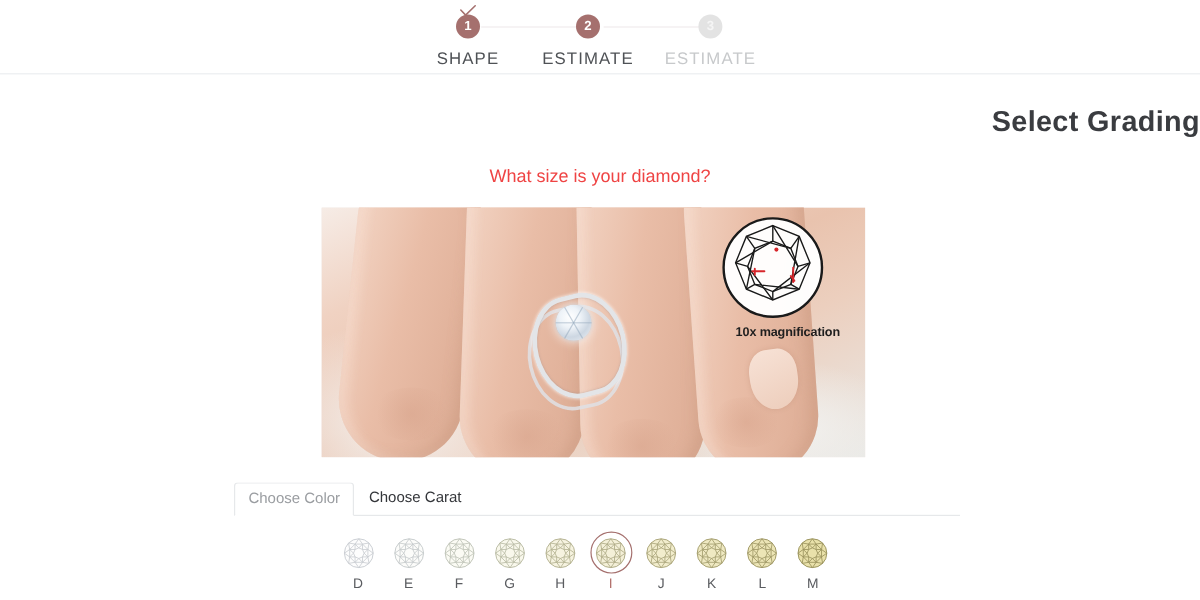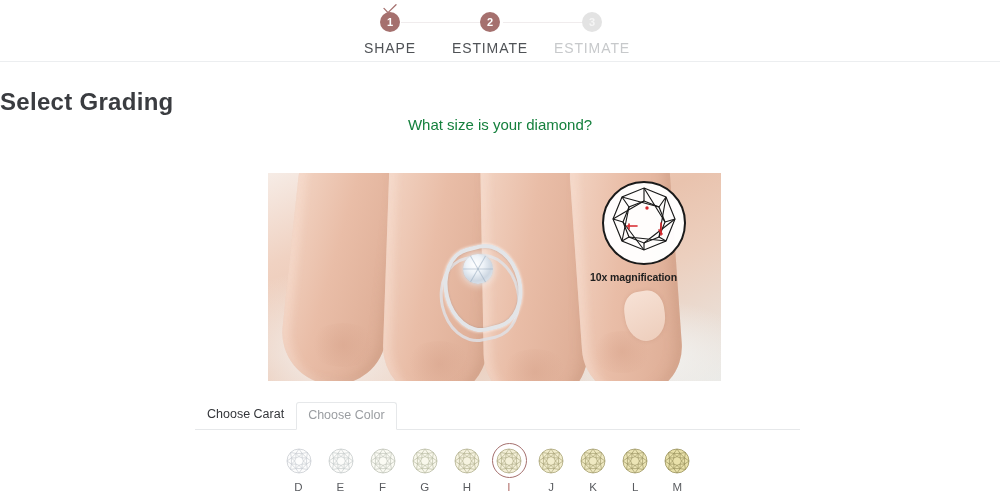--- a/index.html
+++ b/index.html
@@ -72,30 +72,31 @@
     top: 22px;
     height: 1px;
     background: #f0eced;
   }
   .line-1 { left: 46px;  width: 92px; }
   .line-2 { left: 148px; width: 92px; }
 
   
   .page-title {
     margin-top: 26px;
-    text-align: left;
+    text-align: right;
     font-size: 24px;
     font-weight: 700;
     letter-spacing: 0.3px;
     color: #3a3c40;
   }
   .page-subtitle {
+    margin-top: 23px;
     text-align: center;
     font-size: 15px;
-    color: #15803d;
+    color: #ef4444;
   }
 
   
   .hero {
     position: absolute;
     left: 268px; top: 173px;
     width: 453px; height: 208px;
     overflow: hidden;
     background: #efe7e2;
   }
@@ -189,21 +190,21 @@
     border: 2px solid #1a1a1a;
     border-radius: 50%;
     background: rgba(255,255,255,0.97);
     overflow: hidden;
   }
   .magnifier svg { display: block; }
   .mag-caption {
     position: absolute;
     left: 322px; top: 98px;
     width: 110px;
-    text-align: left;
+    text-align: right;
     font-size: 10.5px;
     font-weight: 700;
     color: #1e1e1e;
     letter-spacing: -0.1px;
   }
 
   
   .tabs-wrap {
     position: absolute;
     left: 195px; top: 403px;
@@ -334,22 +335,22 @@
         <path d="M55,47 L58,51"></path>
       </g>
       <circle cx="43" cy="25" r="1.7" fill="#d7262b"></circle>
     </svg>
   </div>
   <div class="mag-caption">10x magnification</div>
 </div>
 
 <div class="tabs-wrap">
   <div class="tabs">
+    <div class="tab active">Choose Color</div>
     <div class="tab">Choose Carat</div>
-    <div class="tab active">Choose Color</div>
   </div>
 </div>
 
 <div class="swatches" id="swatches">
     <div class="swatch">
       <div class="swatch-ring">
         <svg width="26" height="26" viewBox="0 0 26 26" class="diamond-svg">
           <circle cx="13" cy="13" r="12" fill="#fdfdfd" stroke="#c9cdd2" stroke-width="0.8"></circle>
           <g stroke="#c9cdd2" stroke-width="0.7" fill="none">
             <polygon points="16.1,5.4 20.6,9.9 20.6,16.1 16.1,20.6 9.9,20.6 5.4,16.1 5.4,9.9 9.9,5.4"></polygon>

